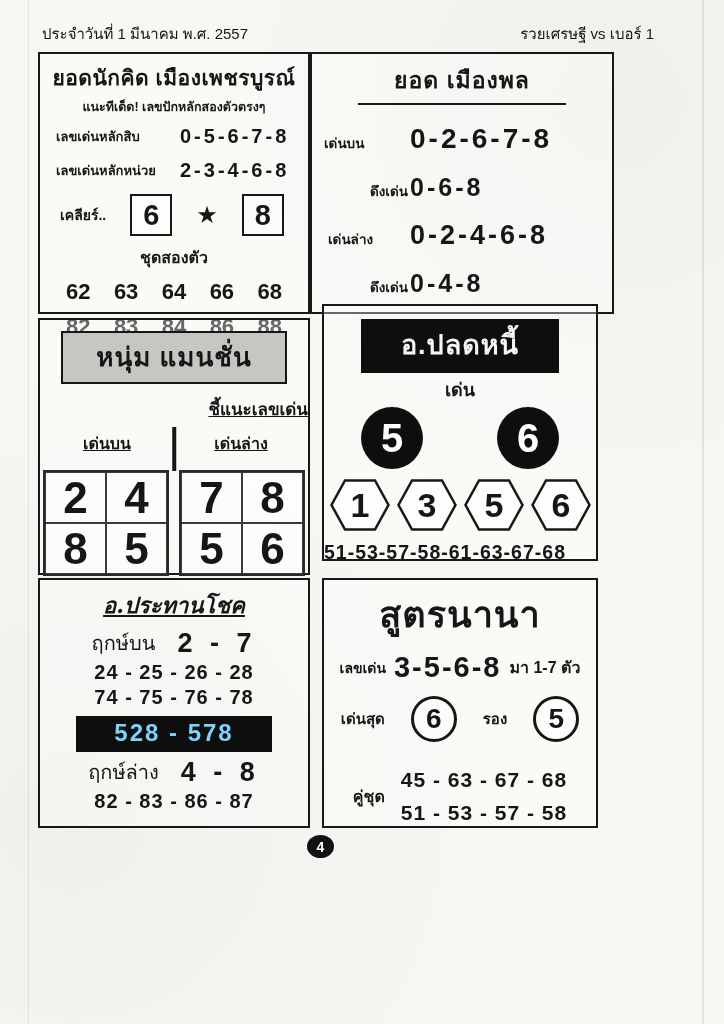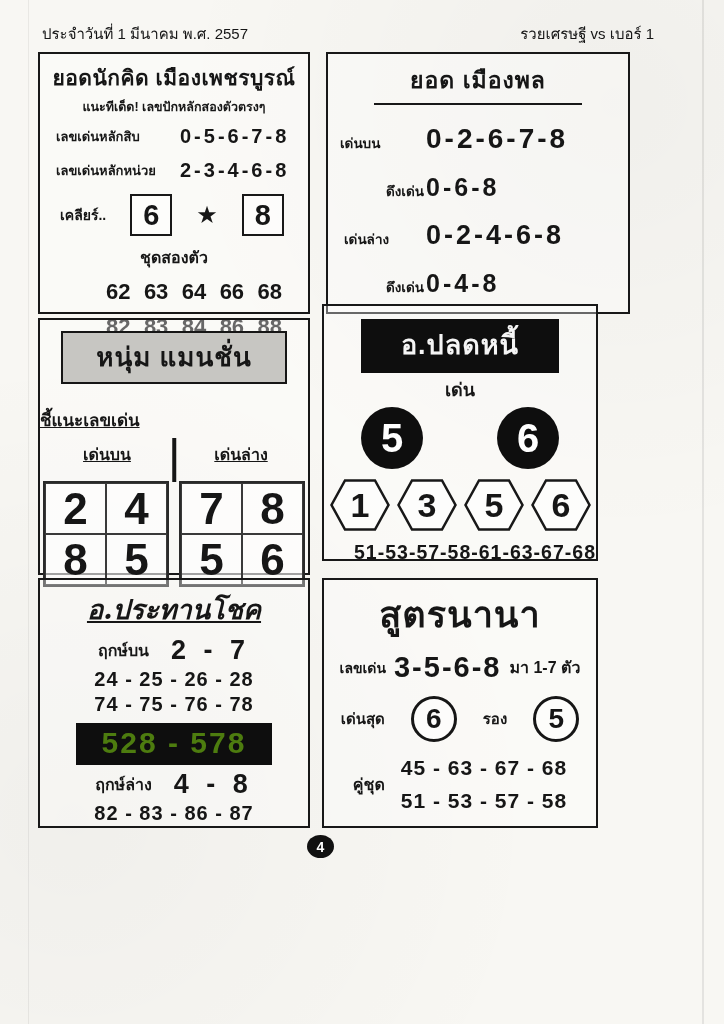--- a/index.html
+++ b/index.html
@@ -16,101 +16,101 @@
   .scan-edge-l { position:absolute; left:28px; top:0; width:1px; height:100%; background:rgba(0,0,0,0.06); }
   .scan-edge-r { position:absolute; left:702px; top:0; width:2px; height:100%; background:rgba(0,0,0,0.08); }
 
   
   .hdr-left  { position:absolute; left:42px;  top:22px; font-size:15px; }
   .hdr-right { position:absolute; right:70px; top:22px; font-size:15px; }
 
   
   .box { position:absolute; border:2.5px solid #181818; background:rgba(255,255,255,0.35); }
   #box-tl { left:38px;  top:52px;  width:272px; height:262px; }
-  #box-tr { left:326px; top:52px;  width:304px; height:262px; }
+  #box-tr { left:310px; top:52px;  width:304px; height:262px; }
   #box-ml { left:38px;  top:318px; width:272px; height:257px; }
   #box-mr { left:322px; top:304px; width:276px; height:257px; }
   #box-bl { left:38px;  top:578px; width:272px; height:250px; }
   #box-br { left:322px; top:578px; width:276px; height:250px; }
 
   
   #box-tl .title { text-align:center; font-size:21px; font-weight:bold; margin-top:7px; letter-spacing:.5px;}
   #box-tl .subtitle { text-align:center; font-size:12.5px; font-weight:bold; margin-top:3px; }
   .tl-row { position:relative; height:30px; margin-top:4px; }
   .tl-row .lbl { position:absolute; left:16px; top:50%; transform:translateY(-50%); font-size:13px; font-weight:bold; }
   .tl-row .val { position:absolute; left:140px; top:50%; transform:translateY(-50%); font-size:20px; font-weight:bold; letter-spacing:3px; }
   .clear-row { display:flex; align-items:center; margin:8px 0 0 20px; gap:24px; height:44px; }
   .clear-row .lbl { font-size:14px; font-weight:bold; }
   .numbox { width:42px; height:42px; border:2.5px solid #181818; display:flex; align-items:center; justify-content:center;
             font-size:29px; font-weight:bold; background:rgba(255,255,255,.5); }
   .star { font-size:24px; line-height:1; }
   #box-tl .set-title { text-align:center; font-size:16px; font-weight:bold; margin-top:8px; }
-  .pair-row { display:flex; justify-content:space-between; padding:0 26px; margin-top:9px; font-size:22px; font-weight:bold;margin-left:40px; }
+  .pair-row { display:flex; justify-content:space-between; padding:0 26px; margin-top:9px; font-size:22px; font-weight:bold; }
 
   
   #box-tr .title { width:208px; margin:8px auto 0; text-align:center; font-size:23px; font-weight:bold;
                    border-bottom:2.5px solid #181818; padding-bottom:5px; letter-spacing:1px;}
   .tr-row { position:relative; height:48px; }
   .tr-row .lbl { position:absolute; top:58%; transform:translateY(-50%); font-size:13.5px; font-weight:bold; }
   .tr-row .val { position:absolute; left:98px; top:50%; transform:translateY(-50%); font-weight:bold; letter-spacing:3px; }
   .tr-row:nth-of-type(1) .lbl { left:12px; }
   .tr-row:nth-of-type(2) .lbl { left:58px; }
   .tr-row:nth-of-type(3) .lbl { left:16px; }
   .tr-row:nth-of-type(4) .lbl { left:58px; }
   .tr-row:nth-of-type(1) .val { font-size:28px; }
   .tr-row:nth-of-type(2) .val { font-size:25px; }
   .tr-row:nth-of-type(3) .val { font-size:27px; }
   .tr-row:nth-of-type(4) .val { font-size:25px; }
   #box-tr .rows { margin-top:10px; }
 
   
   .banner-gray { width:226px; margin:11px auto 0; background:#c7c6c2; border:2.5px solid #161616;
                  text-align:center; font-size:26px; font-weight:bold; padding:3px 16px 5px; letter-spacing:1px; }
-  #box-ml .subtitle { text-align:left; font-size:17px; font-weight:bold; text-decoration:underline; margin-top:22px; }
+  #box-ml .subtitle { text-align:right; font-size:17px; font-weight:bold; text-decoration:underline; margin-top:11px; }
   .cols-hdr { position:relative; display:flex; margin-top:9px; }
   .cols-hdr .col { flex:1; text-align:center; font-size:16px; font-weight:bold; text-decoration:underline; }
   .v-div { position:absolute; left:50%; top:-4px; width:3.5px; height:44px; background:#161616; transform:translateX(-50%); }
   .grids { display:flex; justify-content:center; gap:10px; margin-top:14px; }
   .grid { border:2px solid #2a2a2a; background:rgba(255,255,255,.6); }
   .grid .g-row { display:flex; }
   .g-cell { width:61px; height:51px; display:flex; align-items:center; justify-content:center;
             font-size:44px; font-weight:bold; border:1px solid #3a3a3a; line-height:1; }
 
   
   .banner-black { width:198px; margin:13px auto 0; background:#0e0e0e; color:#f5f5f5;
                   text-align:center; font-size:27px; font-weight:bold; padding:4px 0 7px; letter-spacing:1px; }
   #box-mr .den { text-align:center; font-size:18px; font-weight:bold; margin-top:2px; }
   .circles { display:flex; justify-content:center; gap:74px; margin-top:3px; }
   .big-circle { width:62px; height:62px; border-radius:50%; background:#0e0e0e; color:#fff;
                 display:flex; align-items:center; justify-content:center; font-size:40px; font-weight:bold; }
   .hexes { display:flex; justify-content:center; gap:5px; margin-top:9px; }
   .hex-num { font:bold 34px "Liberation Sans",sans-serif; fill:#161616; }
-  .pair-line { text-align:right; font-size:19.5px; font-weight:bold; letter-spacing:1px; margin-top:9px; }
+  .pair-line { text-align:left; font-size:19.5px; font-weight:bold; letter-spacing:1px; margin-top:9px; }
 
   
   #box-bl .title { text-align:center; font-family:"DejaVu Serif",serif; font-style:italic;
-                   font-size:27px; font-weight:bold; text-decoration:underline; margin-top:8px; }
+                   font-size:22px; font-weight:bold; text-decoration:underline; margin-top:8px; }
   .bl-inline { display:flex; justify-content:center; align-items:center; gap:22px; margin-top:4px; }
-  .bl-inline .lbl { font-size:16px; font-weight:bold; }
+  .bl-inline .lbl { font-size:20px; font-weight:normal; }
   .bl-inline .val { font-size:27px; font-weight:bold; letter-spacing:5px; }
   .bl-line { text-align:center; font-size:20px; font-weight:bold; margin-top:2px; letter-spacing:1px; }
-  .hl-black { width:196px; margin:7px auto 0; background:#0e0e0e; color:#4d7c0f; text-align:center;
-              font-size:30px; font-weight:bold; padding:3px 0 5px; letter-spacing:2px; }
+  .hl-black { width:196px; margin:7px auto 0; background:#0e0e0e; color:#7dd3fc; text-align:center;
+              font-size:24px; font-weight:bold; padding:3px 0 5px; letter-spacing:2px; }
 
   
   #box-br .title { text-align:center; font-size:36px; font-weight:bold; margin-top:6px; letter-spacing:1px; }
   .br-den { display:flex; align-items:center; justify-content:center; gap:8px; margin-top:8px; }
   .br-den .lbl { font-size:14px; font-weight:bold; }
   .br-den .val { font-size:29px; font-weight:bold; letter-spacing:2px; }
   .br-den .suffix { font-size:16px; font-weight:bold; }
   .br-top { display:flex; align-items:center; justify-content:center; gap:26px; margin-top:12px; }
   .br-top .lbl { font-size:15px; font-weight:bold; }
   .ring { width:46px; height:46px; border:3px solid #161616; border-radius:50%;
           display:flex; align-items:center; justify-content:center; font-size:28px; font-weight:bold; background:rgba(255,255,255,.5); }
-  .br-pairs { display:flex; align-items:center; justify-content:center; gap:16px; margin-top:10px; }
+  .br-pairs { display:flex; align-items:center; justify-content:center; gap:16px; margin-top:22px; }
   .br-pairs .lbl { font-size:16px; font-weight:bold; }
   .br-pairs .rows div { font-size:21px; font-weight:bold; letter-spacing:1px; line-height:1.55; }
 
   
   .page-num { position:absolute; left:307px; top:835px; width:27px; height:23px; border-radius:50%;
               background:#111; color:#fff; display:flex; align-items:center; justify-content:center;
               font-size:14px; font-weight:bold; }
 </style>
 </head>
 <body>

